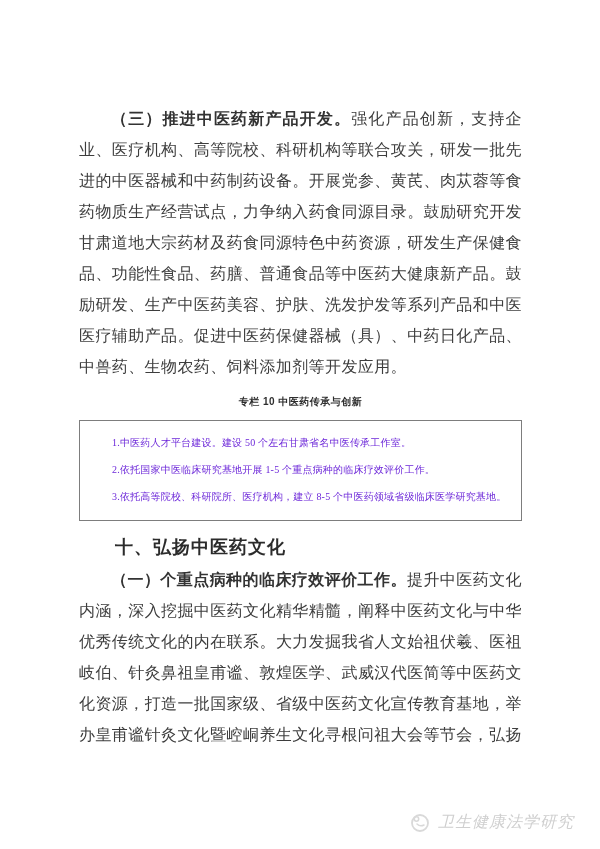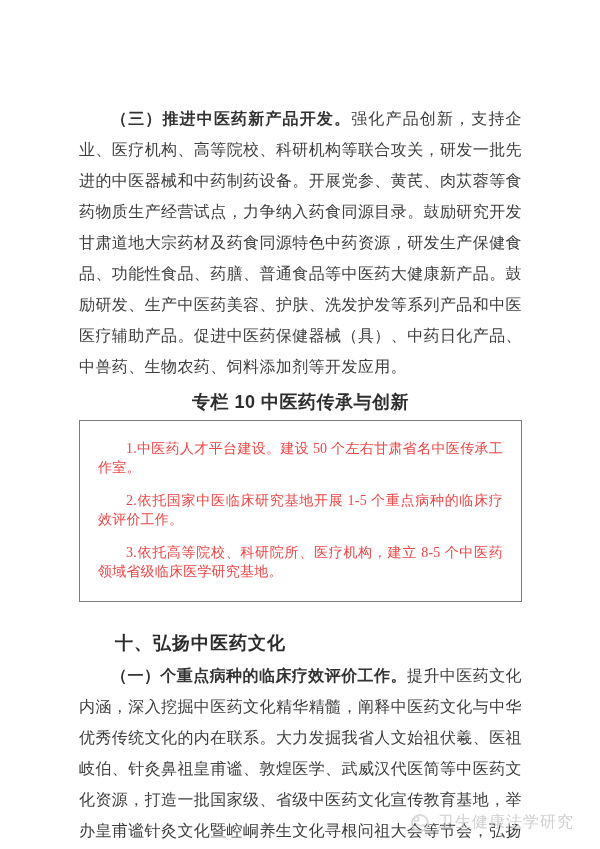--- a/index.html
+++ b/index.html
@@ -33,42 +33,42 @@
   .para .lead {
     font-weight: bold;
     color: #333333;
   }
   .para-1 { margin-top: 103px; }
   .box-title {
     margin-top: 10px;
     text-align: center;
     font-family: "Liberation Sans", "DejaVu Sans", sans-serif;
     font-weight: bold;
-    font-size: 18px;
+    font-size: 10px;
     line-height: 20px;
     color: #2e2e2e;
     letter-spacing: 0.5px;
   }
   .feature-box {
     margin-top: 8px;
     border: 1px solid #7d7d7d;
     padding: 4px 4px 6px 4px;
     background: #ffffff;
   }
   .feature-box p {
-    margin: 14px;
-    font-size: 14px;
+    margin: 8px;
+    font-size: 10px;
     line-height: 19px;
     text-indent: 2em;
     text-align: justify;
     letter-spacing: 0.2px;
-    color: #ef4444;
+    color: #6d28d9;
   }
   .section-heading {
-    margin: 28px 0 0 0;
+    margin: 13px 0 0 0;
     text-indent: 2em;
     font-family: "Liberation Sans", "DejaVu Sans", sans-serif;
     font-weight: bold;
     font-size: 18px;
     line-height: 26px;
     color: #2b2b2b;
     letter-spacing: 1px;
   }
   .para-2 { margin-top: 4px; }
   .footer-watermark {
@@ -76,20 +76,21 @@
     top: 810px;
     right: 26px;
     display: flex;
     align-items: center;
     gap: 6px;
     font-family: "Liberation Sans", "DejaVu Sans", sans-serif;
     font-size: 16px;
     letter-spacing: 1px;
     color: #cfcfcf;
     user-select: none;
+    font-style: italic;
   }
   .logo-badge {
     display: inline-flex;
     width: 24px;
     height: 24px;
   }
 </style>
 </head>
 <body>
 

